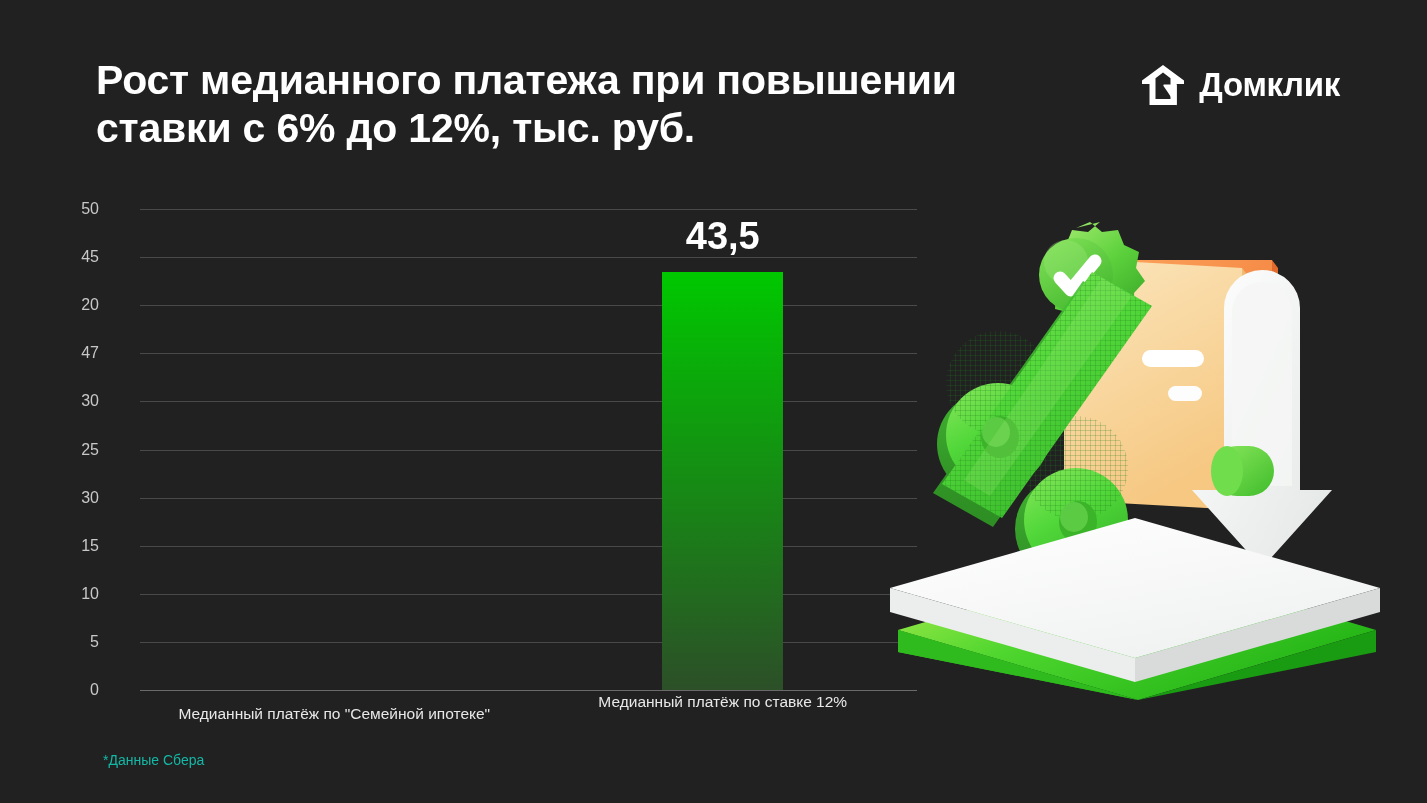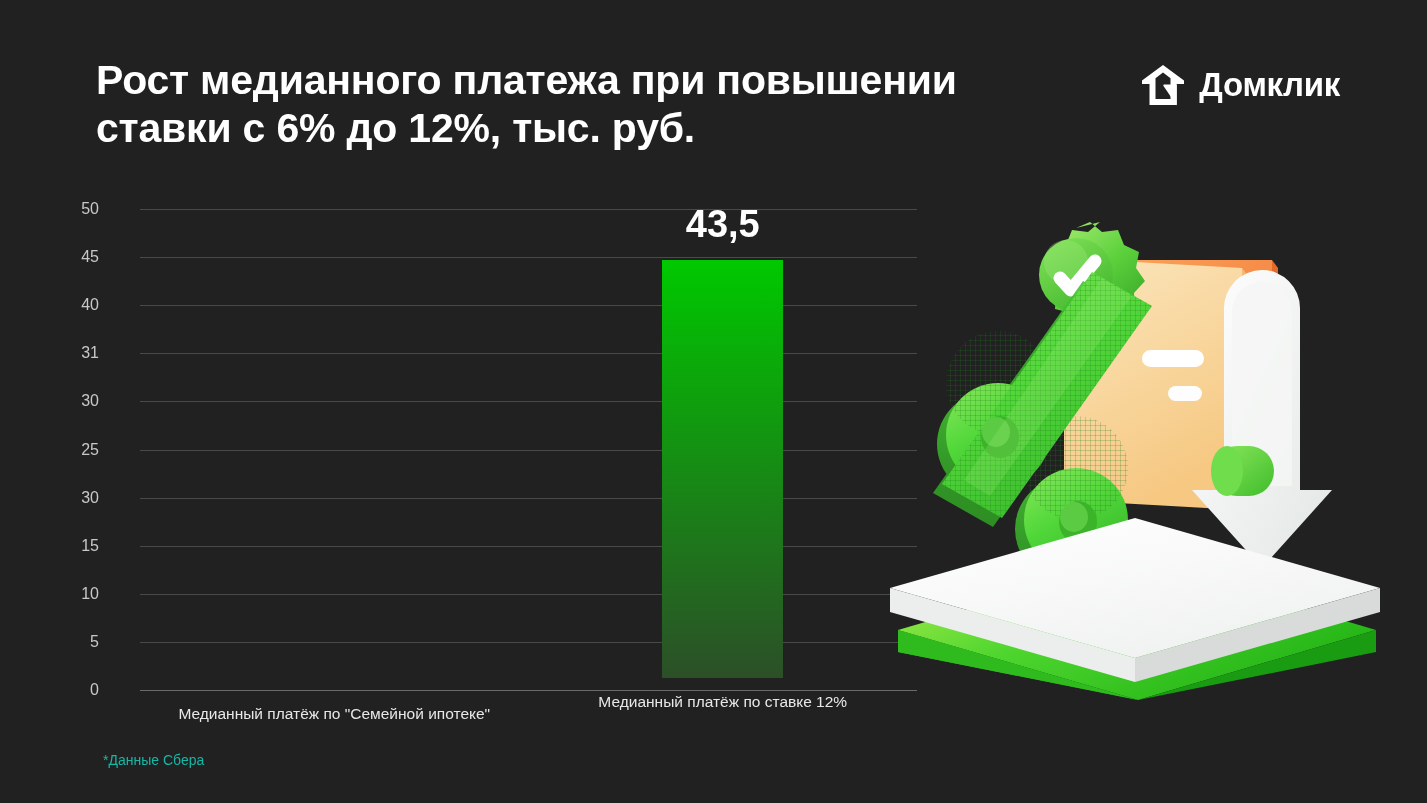--- a/index.html
+++ b/index.html
@@ -90,21 +90,21 @@
     width: 40px;
     text-align: right;
     font-size: 16px;
     color: #c8c8c8;
     transform: translateY(-50%);
     white-space: nowrap;
   }
 
   .bar {
     position: absolute;
-    bottom: 12px;
+    bottom: 0;
   }
 
   .bar-label {
     position: absolute;
     left: 50%;
     transform: translateX(-50%);
     font-size: 38px;
     font-weight: bold;
     color: #ffffff;
     white-space: nowrap;
@@ -170,23 +170,23 @@
       <div class="ytick" style="top: 384.8px;">10</div>
       <div class="gridline" style="top: 336.7px;"></div>
       <div class="ytick" style="top: 336.7px;">15</div>
       <div class="gridline" style="top: 288.6px;"></div>
       <div class="ytick" style="top: 288.6px;">30</div>
       <div class="gridline" style="top: 240.5px;"></div>
       <div class="ytick" style="top: 240.5px;">25</div>
       <div class="gridline" style="top: 192.4px;"></div>
       <div class="ytick" style="top: 192.4px;">30</div>
       <div class="gridline" style="top: 144.3px;"></div>
-      <div class="ytick" style="top: 144.3px;">31</div>
+      <div class="ytick" style="top: 144.3px;">47</div>
       <div class="gridline" style="top: 96.2px;"></div>
-      <div class="ytick" style="top: 96.2px;">40</div>
+      <div class="ytick" style="top: 96.2px;">20</div>
       <div class="gridline" style="top: 48.1px;"></div>
       <div class="ytick" style="top: 48.1px;">45</div>
       <div class="gridline" style="top: 0px;"></div>
       <div class="ytick" style="top: 0px;">50</div>
       <div class="cat-label" style="left: 194.25px; top: 496px;">Медианный платёж по "Семейной ипотеке"</div>
       <div class="bar" style="left: 522.25px; width: 121px; height: 418.47px; background: linear-gradient(rgb(0, 200, 0) 0%, rgb(44, 79, 40) 100%);">
         <div class="bar-label" style="top: -57px;">43,5</div>
       </div>
       <div class="cat-label" style="left: 582.75px; top: 484px;">Медианный платёж по ставке 12%</div>
     </div>

